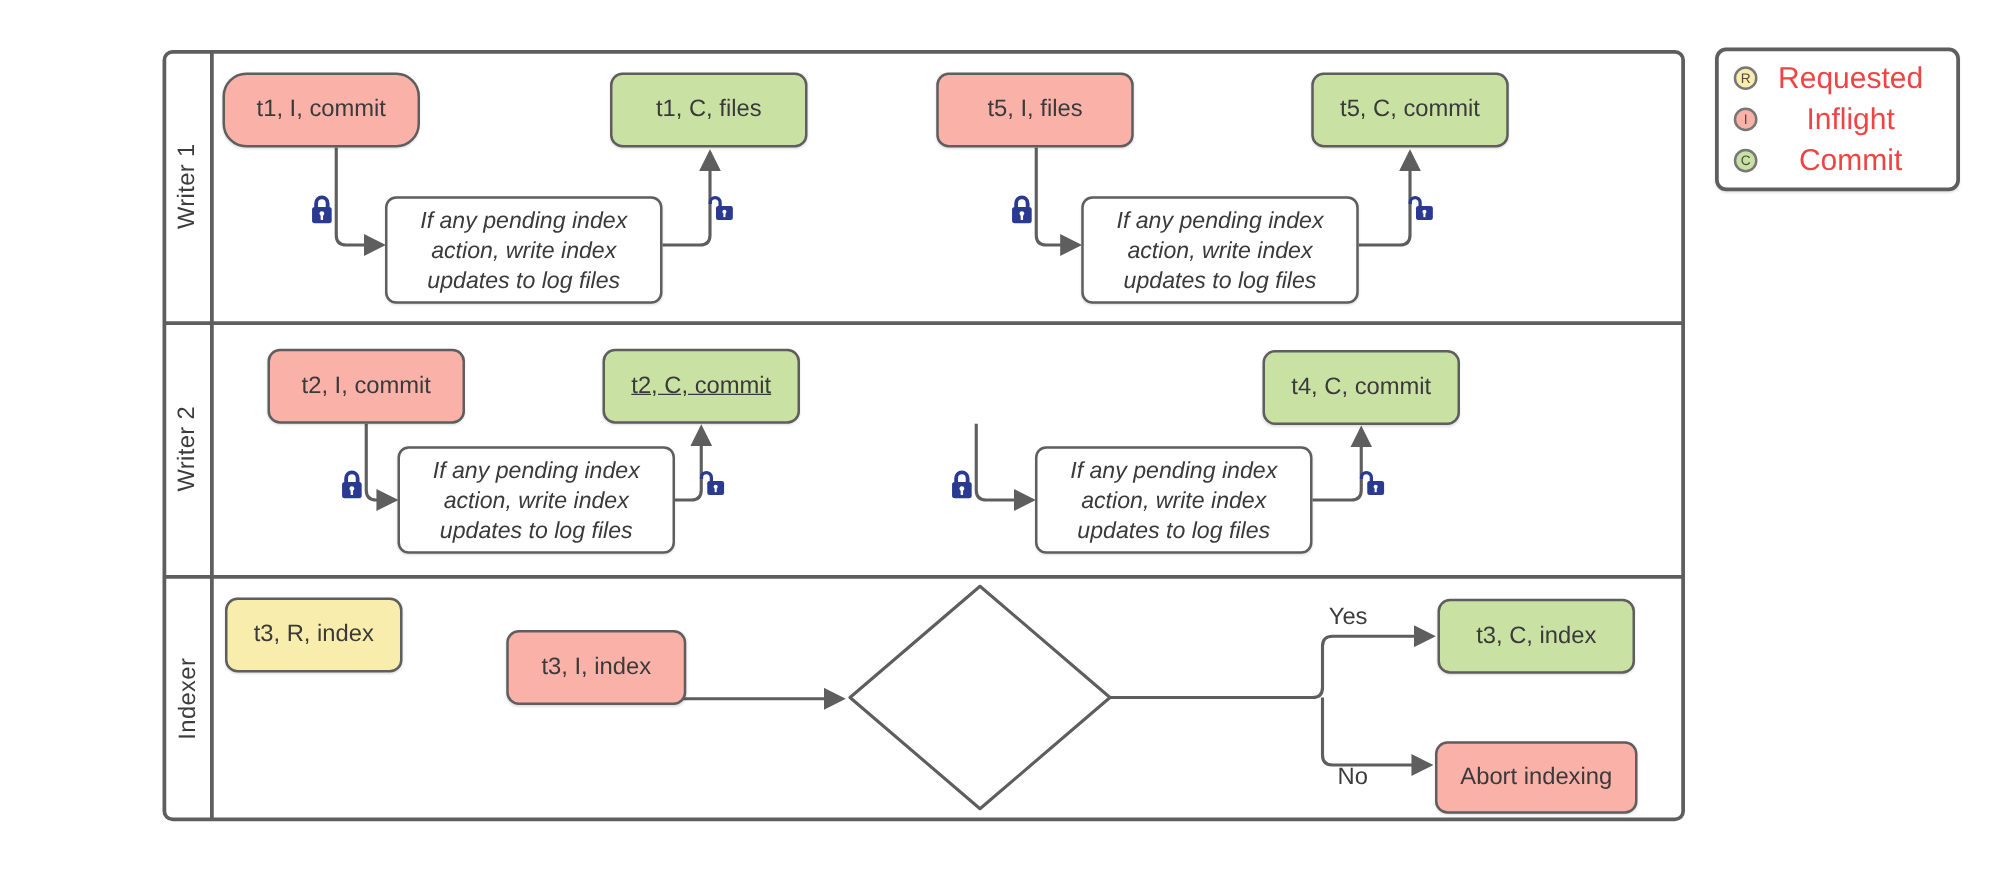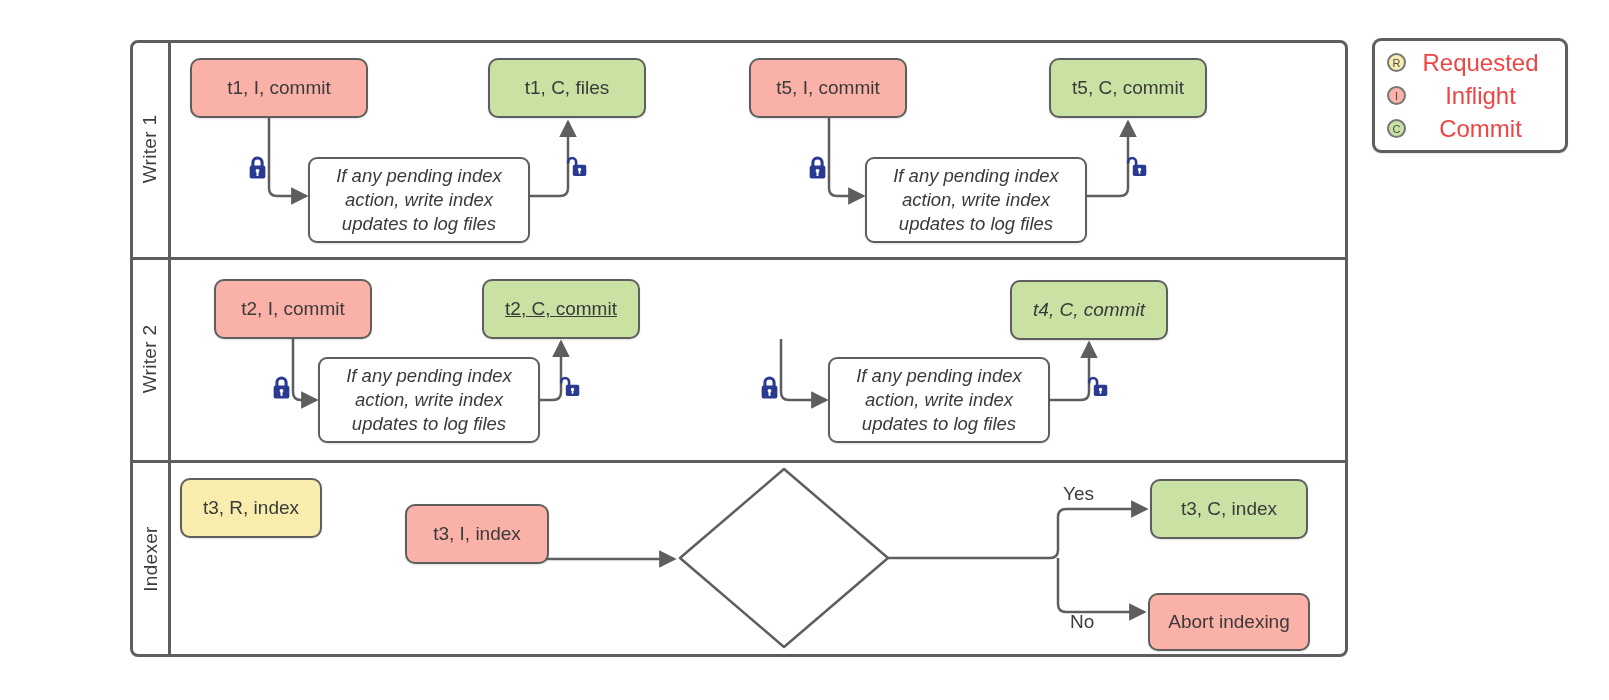--- a/index.html
+++ b/index.html
@@ -112,40 +112,40 @@
   <div class="lane-label" style="top:43px;height:212px;">
     <span>Writer 1</span>
   </div>
   <div class="lane-label" style="top:260px;height:198px;">
     <span>Writer 2</span>
   </div>
   <div class="lane-label" style="top:463px;height:192px;">
     <span>Indexer</span>
   </div>
 
-  <div class="node pink" style="left:190px;top:58px;width:178px;height:60px;">t1, I, commit</div>
+  <div class="node pink" style="left:178px;top:58px;width:158px;height:60px;border-radius:19px;">t1, I, commit</div>
   <div class="node proc" style="left:308px;top:157px;width:222px;height:86px;">If any pending index
 action, write index
 updates to log files</div>
   <div class="node green" style="left:488px;top:58px;width:158px;height:60px;">t1, C, files</div>
-  <div class="node pink" style="left:749px;top:58px;width:158px;height:60px;">t5, I, commit</div>
+  <div class="node pink" style="left:749px;top:58px;width:158px;height:60px;">t5, I, files</div>
   <div class="node proc" style="left:865px;top:157px;width:222px;height:86px;">If any pending index
 action, write index
 updates to log files</div>
   <div class="node green" style="left:1049px;top:58px;width:158px;height:60px;">t5, C, commit</div>
 
   <div class="node pink" style="left:214px;top:279px;width:158px;height:60px;">t2, I, commit</div>
   <div class="node proc" style="left:318px;top:357px;width:222px;height:86px;">If any pending index
 action, write index
 updates to log files</div>
   <div class="node green" style="left:482px;top:279px;width:158px;height:60px;text-decoration:underline;">t2, C, commit</div>
   <div class="node proc" style="left:828px;top:357px;width:222px;height:86px;">If any pending index
 action, write index
 updates to log files</div>
-  <div class="node green" style="left:1010px;top:280px;width:158px;height:60px;font-style:italic;">t4, C, commit</div>
+  <div class="node green" style="left:1010px;top:280px;width:158px;height:60px;">t4, C, commit</div>
 
   <div class="node yellow" style="left:180px;top:478px;width:142px;height:60px;">t3, R, index</div>
   <div class="node pink" style="left:405px;top:478px;width:144px;height:60px;margin-top:26px;">t3, I, index</div>
   <div class="node green" style="left:1150px;top:479px;width:158px;height:60px;">t3, C, index</div>
   <div class="node pink" style="left:1148px;top:580px;width:162px;height:58px;margin-top:13px;">Abort indexing</div>
 
   <div class="edge-label" style="left:1063px;top:483px;">Yes</div>
   <div class="edge-label" style="left:1070px;top:611px;">No</div>
 
   <div class="legend">

